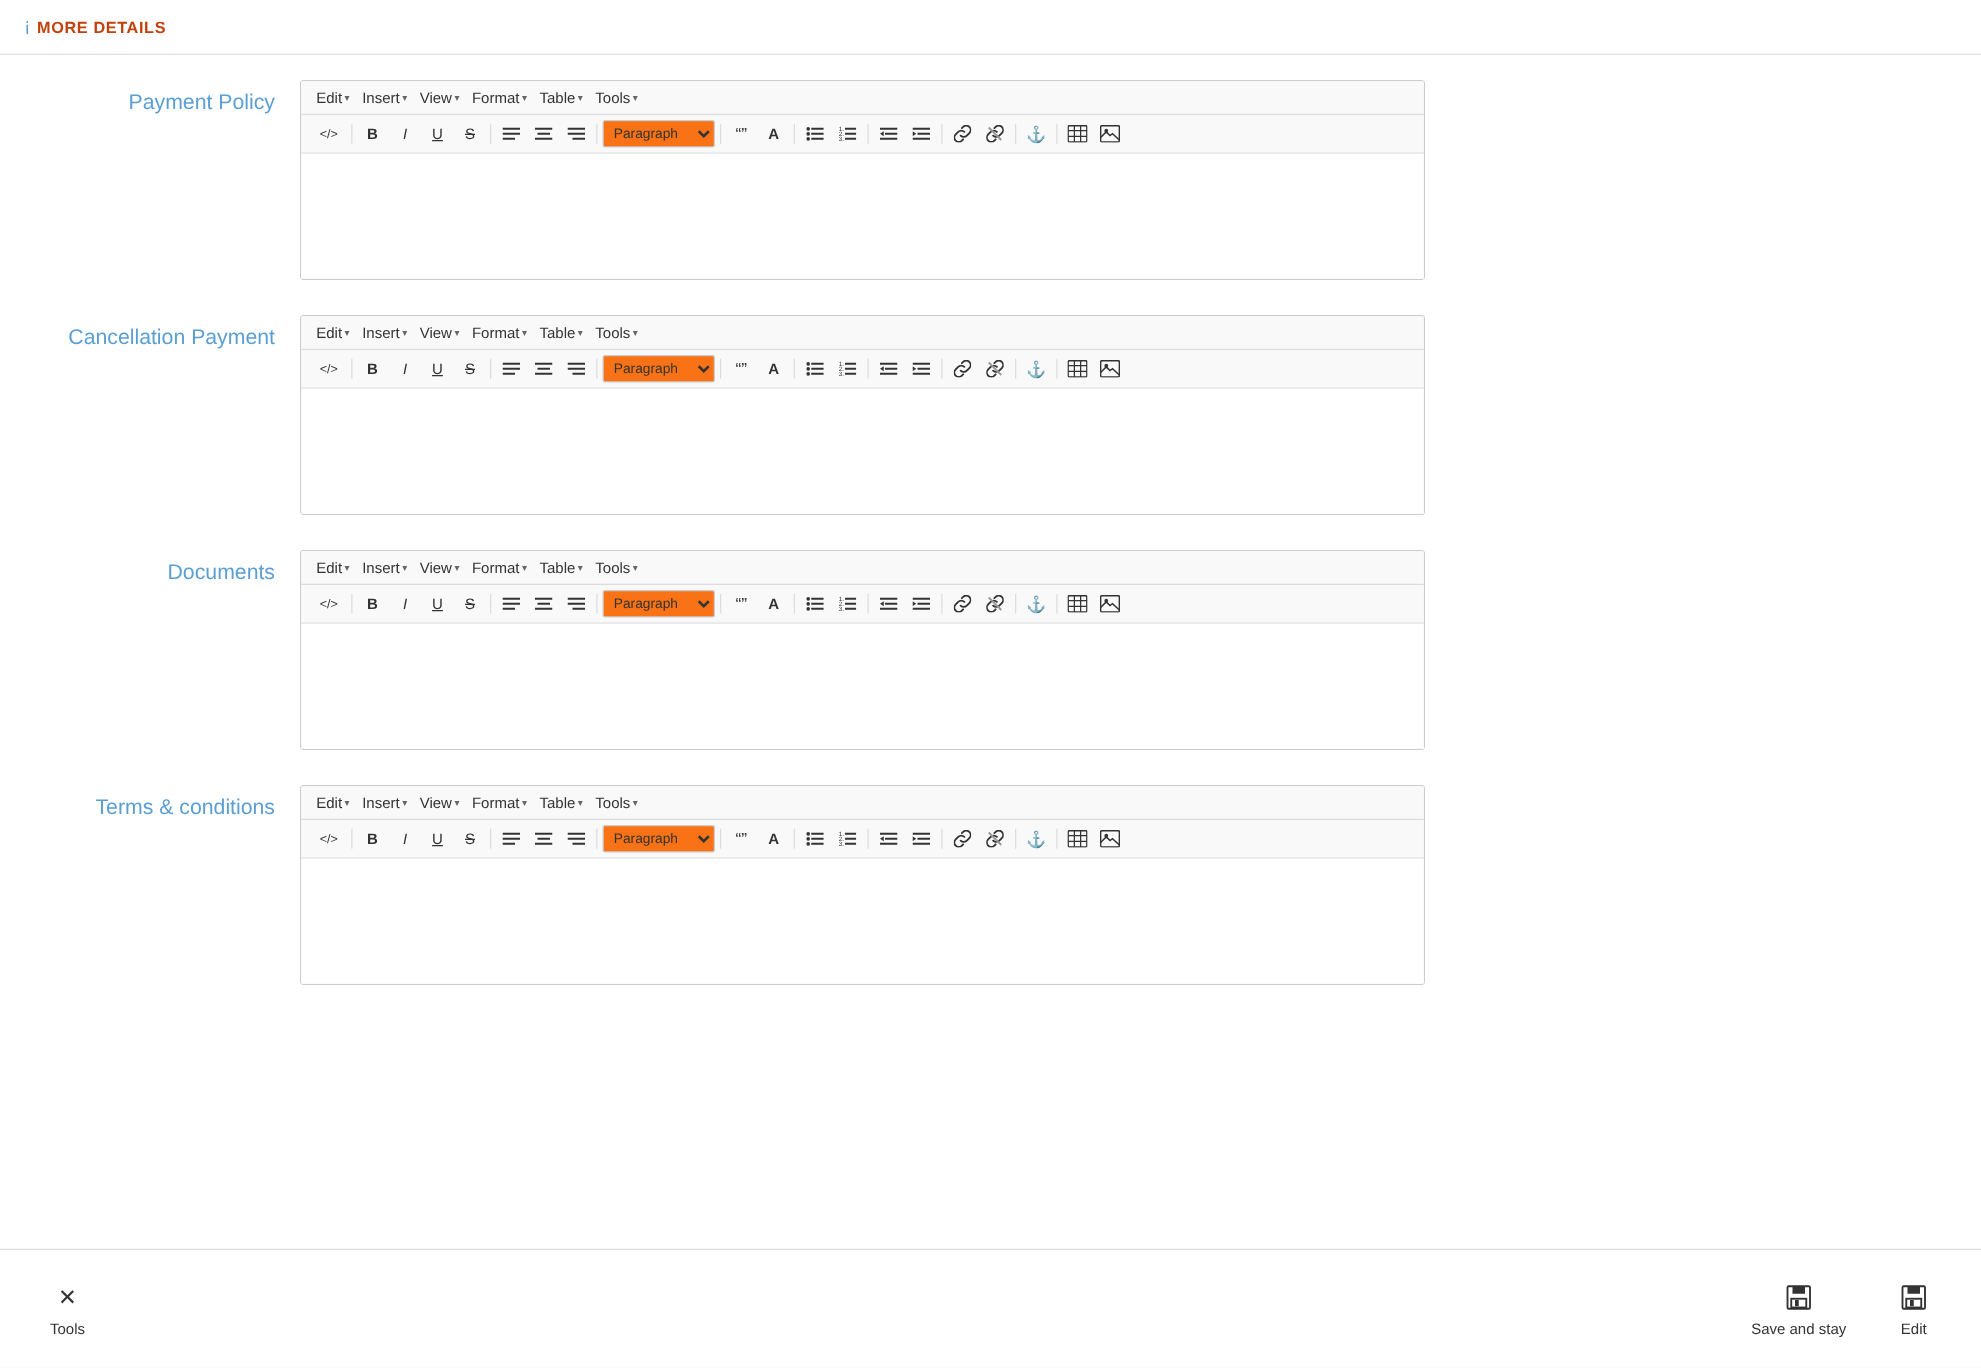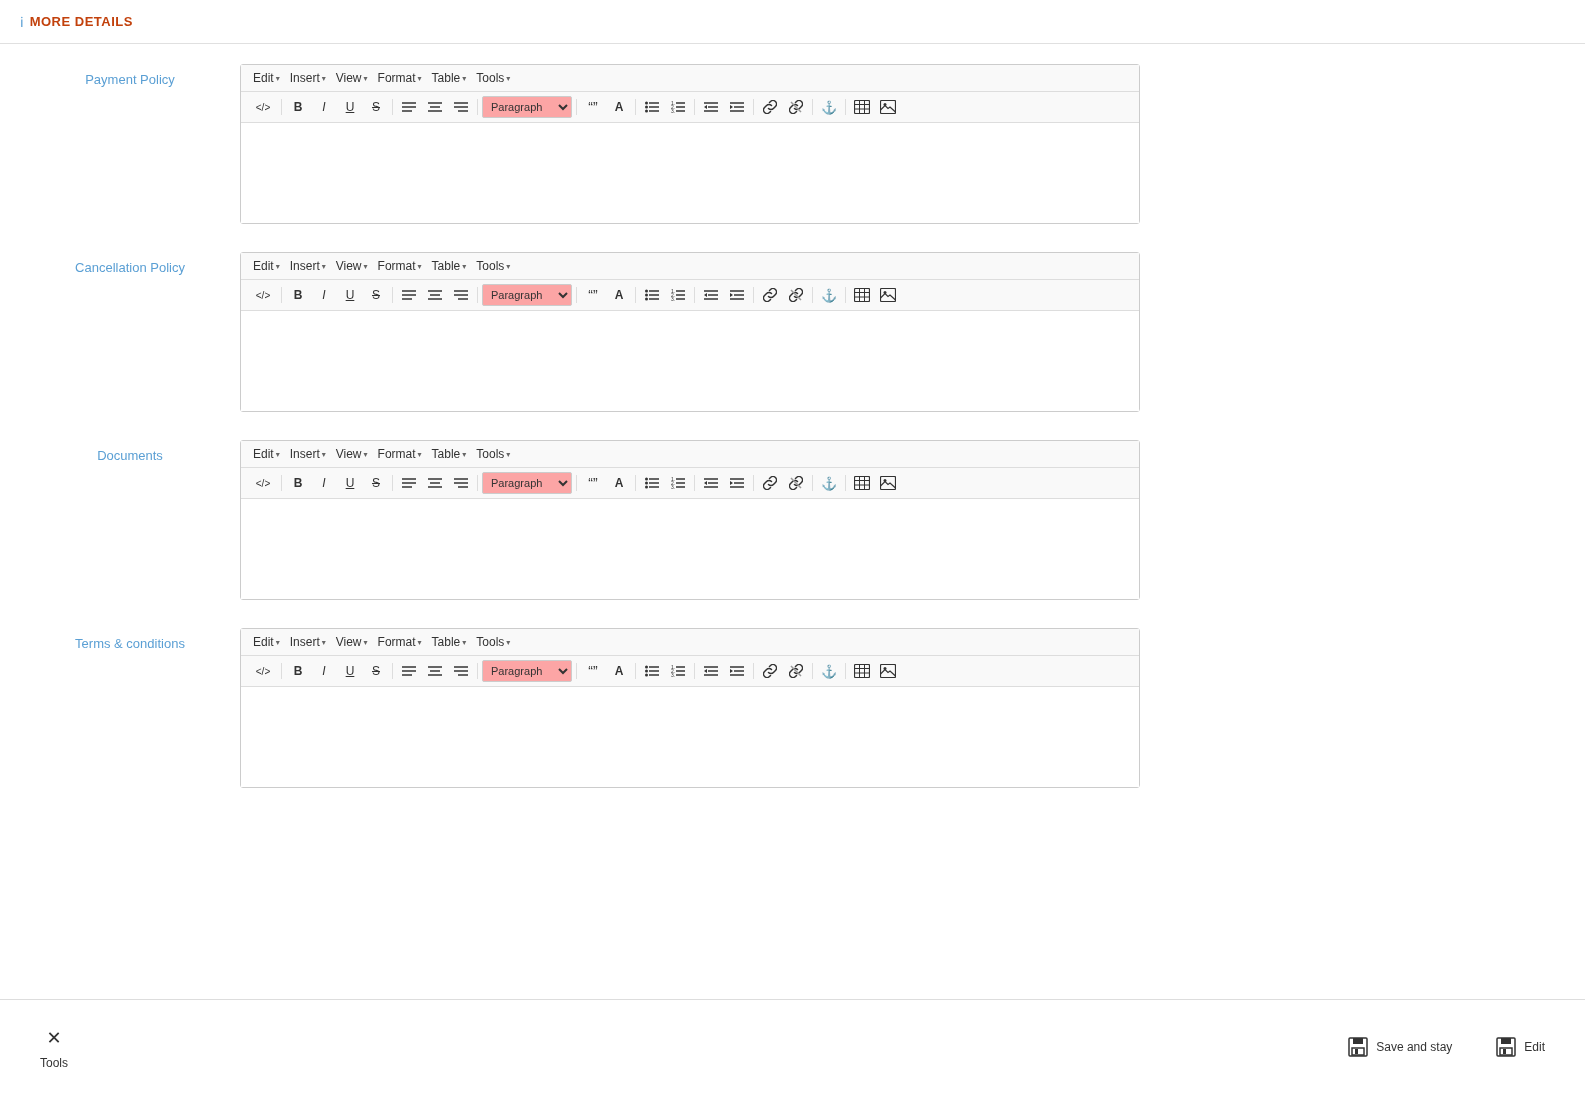--- a/index.html
+++ b/index.html
@@ -48,25 +48,25 @@
 
     .field-row {
       display: flex;
       align-items: flex-start;
       margin-bottom: 28px;
     }
 
     .field-label {
       width: 200px;
       min-width: 200px;
-      text-align: center;
+      text-align: right;
       padding-right: 20px;
       padding-top: 8px;
       color: #5a9fd4;
-      font-size: 13px;
+      font-size: 17px;
       font-weight: 500;
     }
 
     .editor-container {
       flex: 1;
       border: 1px solid #ccc;
       border-radius: 3px;
       background: #fff;
       max-width: 900px;
     }
@@ -126,21 +126,21 @@
     .toolbar-btn.bold { font-weight: bold; }
     .toolbar-btn.italic { font-style: italic; }
     .toolbar-btn.underline { text-decoration: underline; }
     .toolbar-btn.strikethrough { text-decoration: line-through; }
 
     .paragraph-select {
       height: 22px;
       font-size: 11px;
       border: 1px solid #ccc;
       border-radius: 2px;
-      background: #fca5a5;
+      background: #f97316;
       padding: 0 4px;
       color: #333;
       cursor: pointer;
       min-width: 90px;
     }
 
     .toolbar-separator {
       width: 1px;
       height: 16px;
       background: #ddd;
@@ -186,20 +186,21 @@
       color: #333;
     }
 
     .save-buttons {
       display: flex;
       gap: 8px;
     }
 
     .save-btn {
       display: flex;
+      flex-direction: column;
       align-items: center;
       gap: 4px;
       cursor: pointer;
       background: none;
       border: none;
       color: #333;
       font-size: 12px;
       padding: 8px 16px;
     }
 
@@ -343,21 +344,21 @@
                 <rect x="0.5" y="0.5" width="15" height="13" rx="1" stroke="#333" stroke-width="1.2" fill="none"></rect>
                 <circle cx="5" cy="4.5" r="1.5" fill="#333"></circle>
                 <polyline points="0.5,10 5,5.5 8,8.5 10,7 15.5,12" stroke="#333" stroke-width="1.2" fill="none"></polyline>
               </svg>
             </button>
           </div>
           <div class="editor-body" contenteditable="true" style=""></div>
         </div>
       </div>
       <div class="field-row">
-        <div class="field-label">Cancellation Policy</div>
+        <div class="field-label">Cancellation Payment</div>
         <div class="editor-container">
           <div class="editor-menubar">
             <span class="menu-item">Edit <span class="chevron-down">▾</span></span>
             <span class="menu-item">Insert <span class="chevron-down">▾</span></span>
             <span class="menu-item">View <span class="chevron-down">▾</span></span>
             <span class="menu-item">Format <span class="chevron-down">▾</span></span>
             <span class="menu-item">Table <span class="chevron-down">▾</span></span>
             <span class="menu-item">Tools <span class="chevron-down">▾</span></span>
           </div>
           <div class="editor-toolbar">

